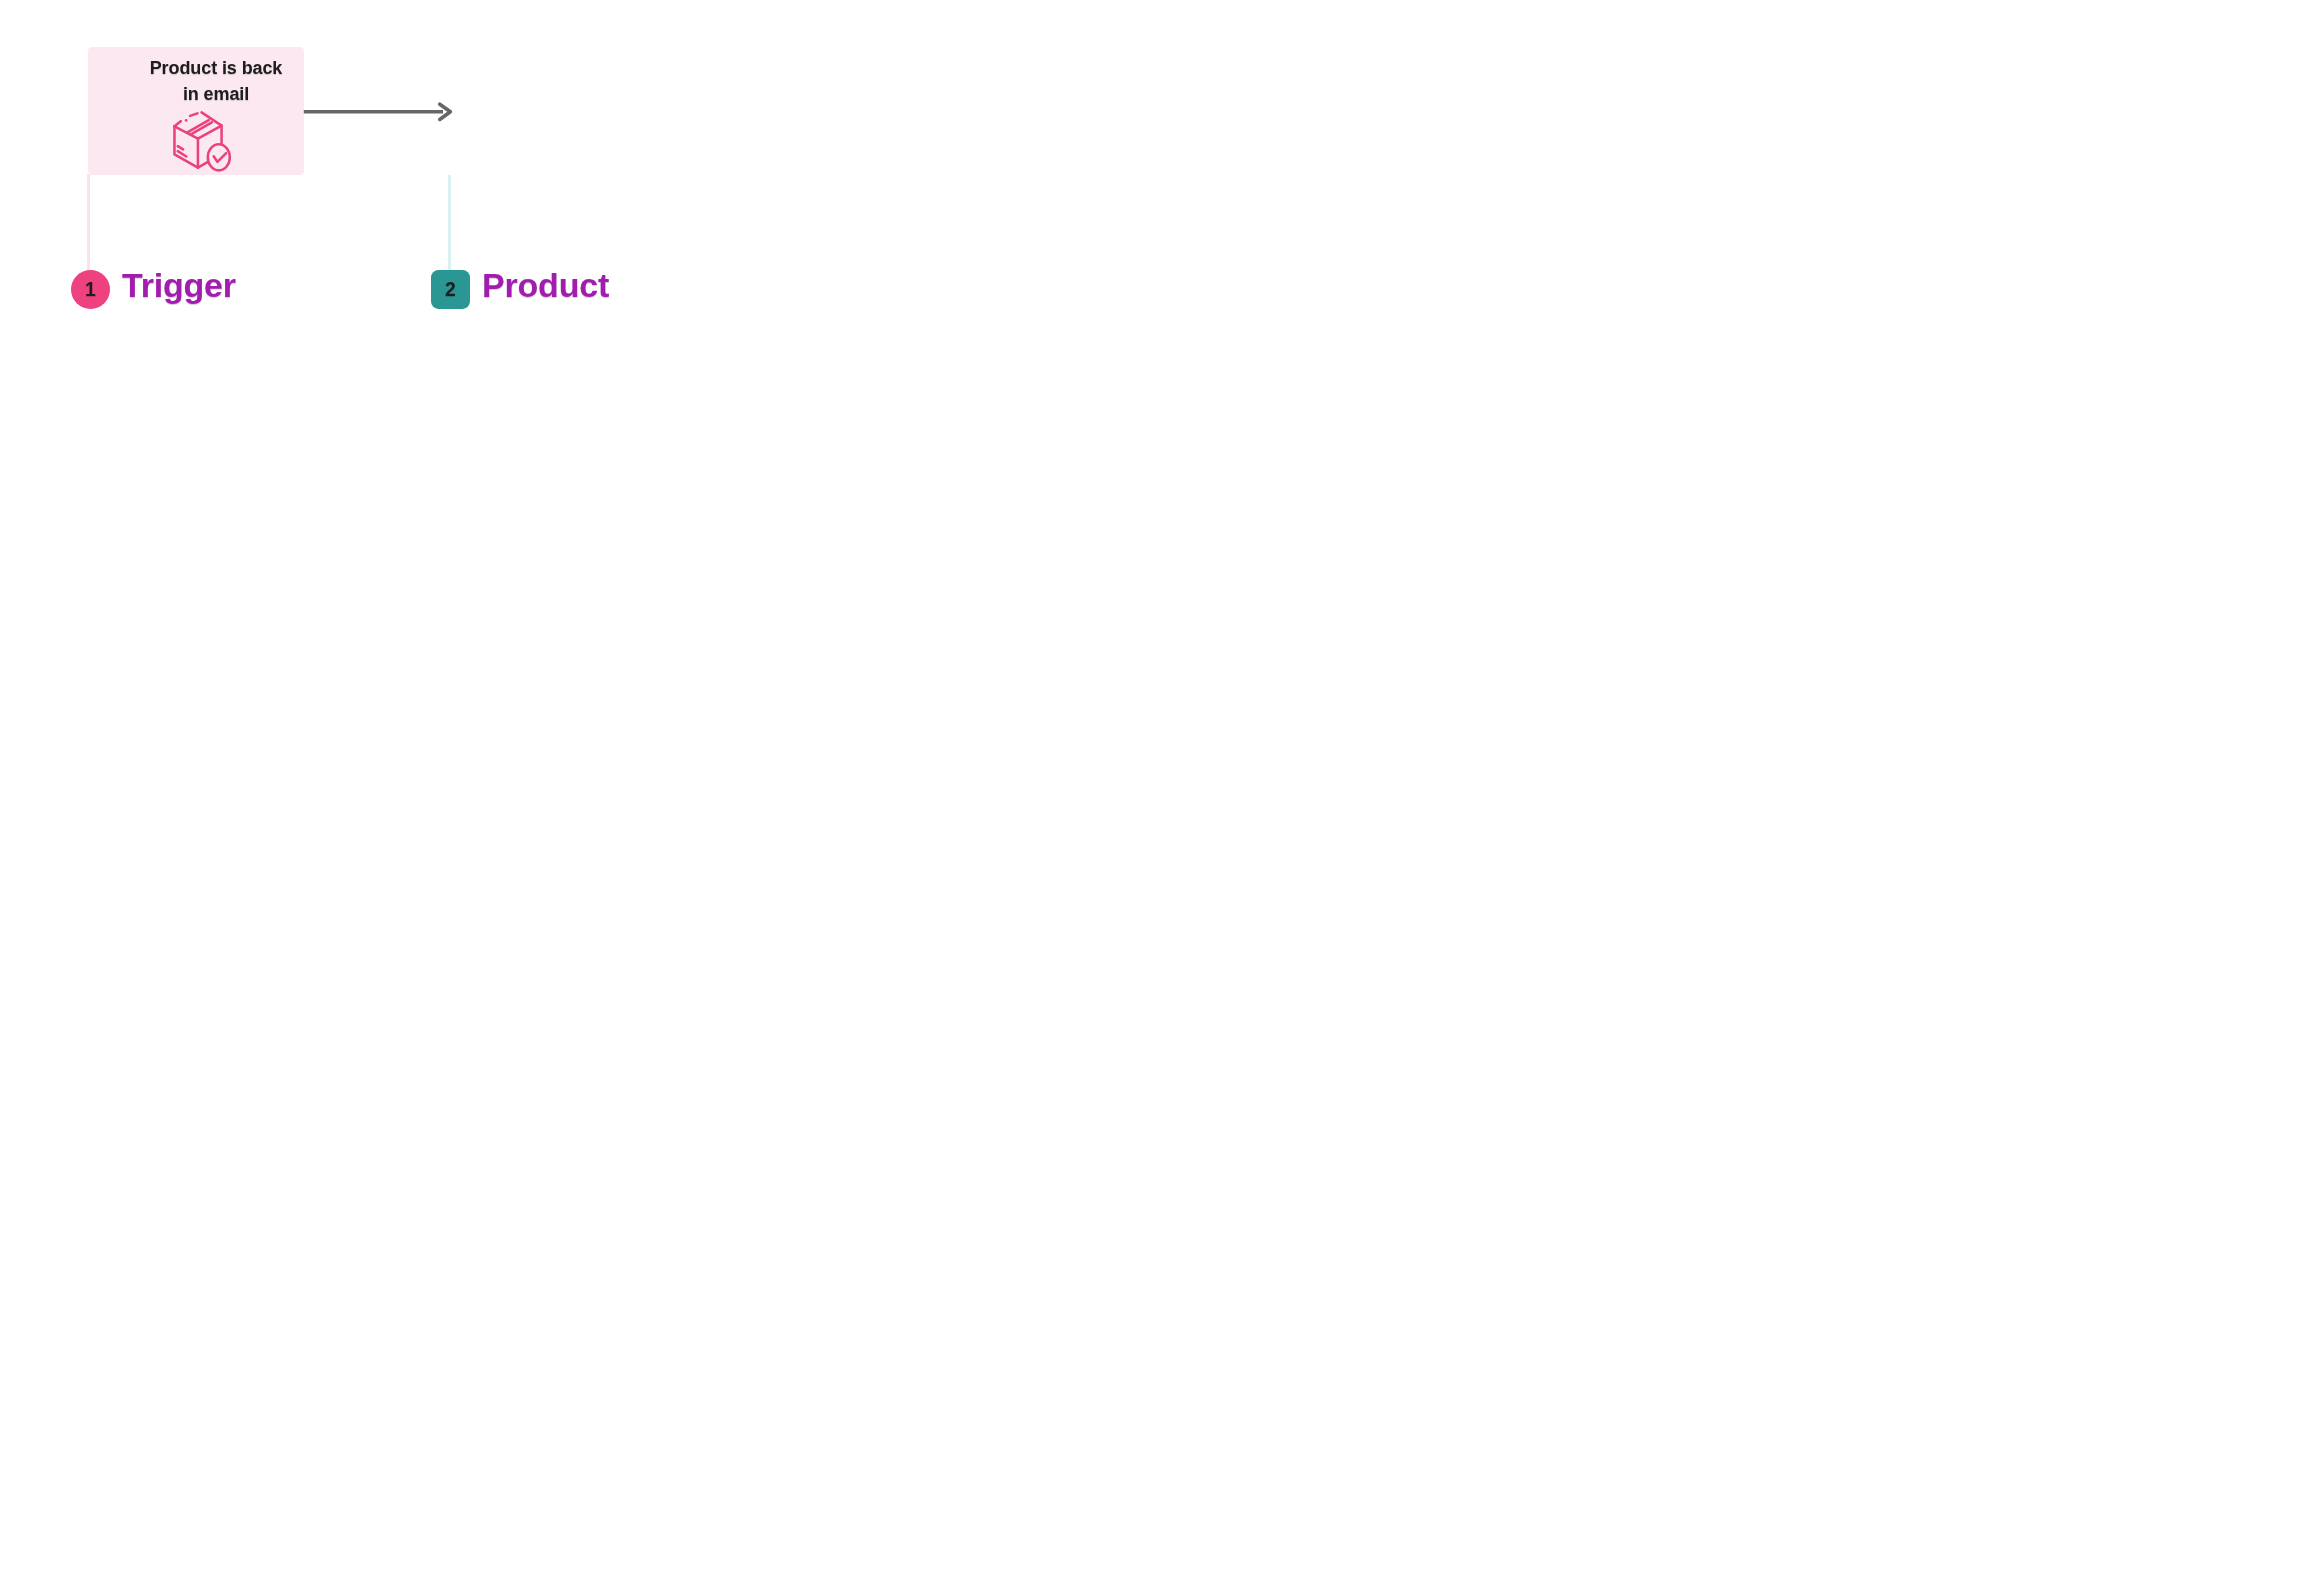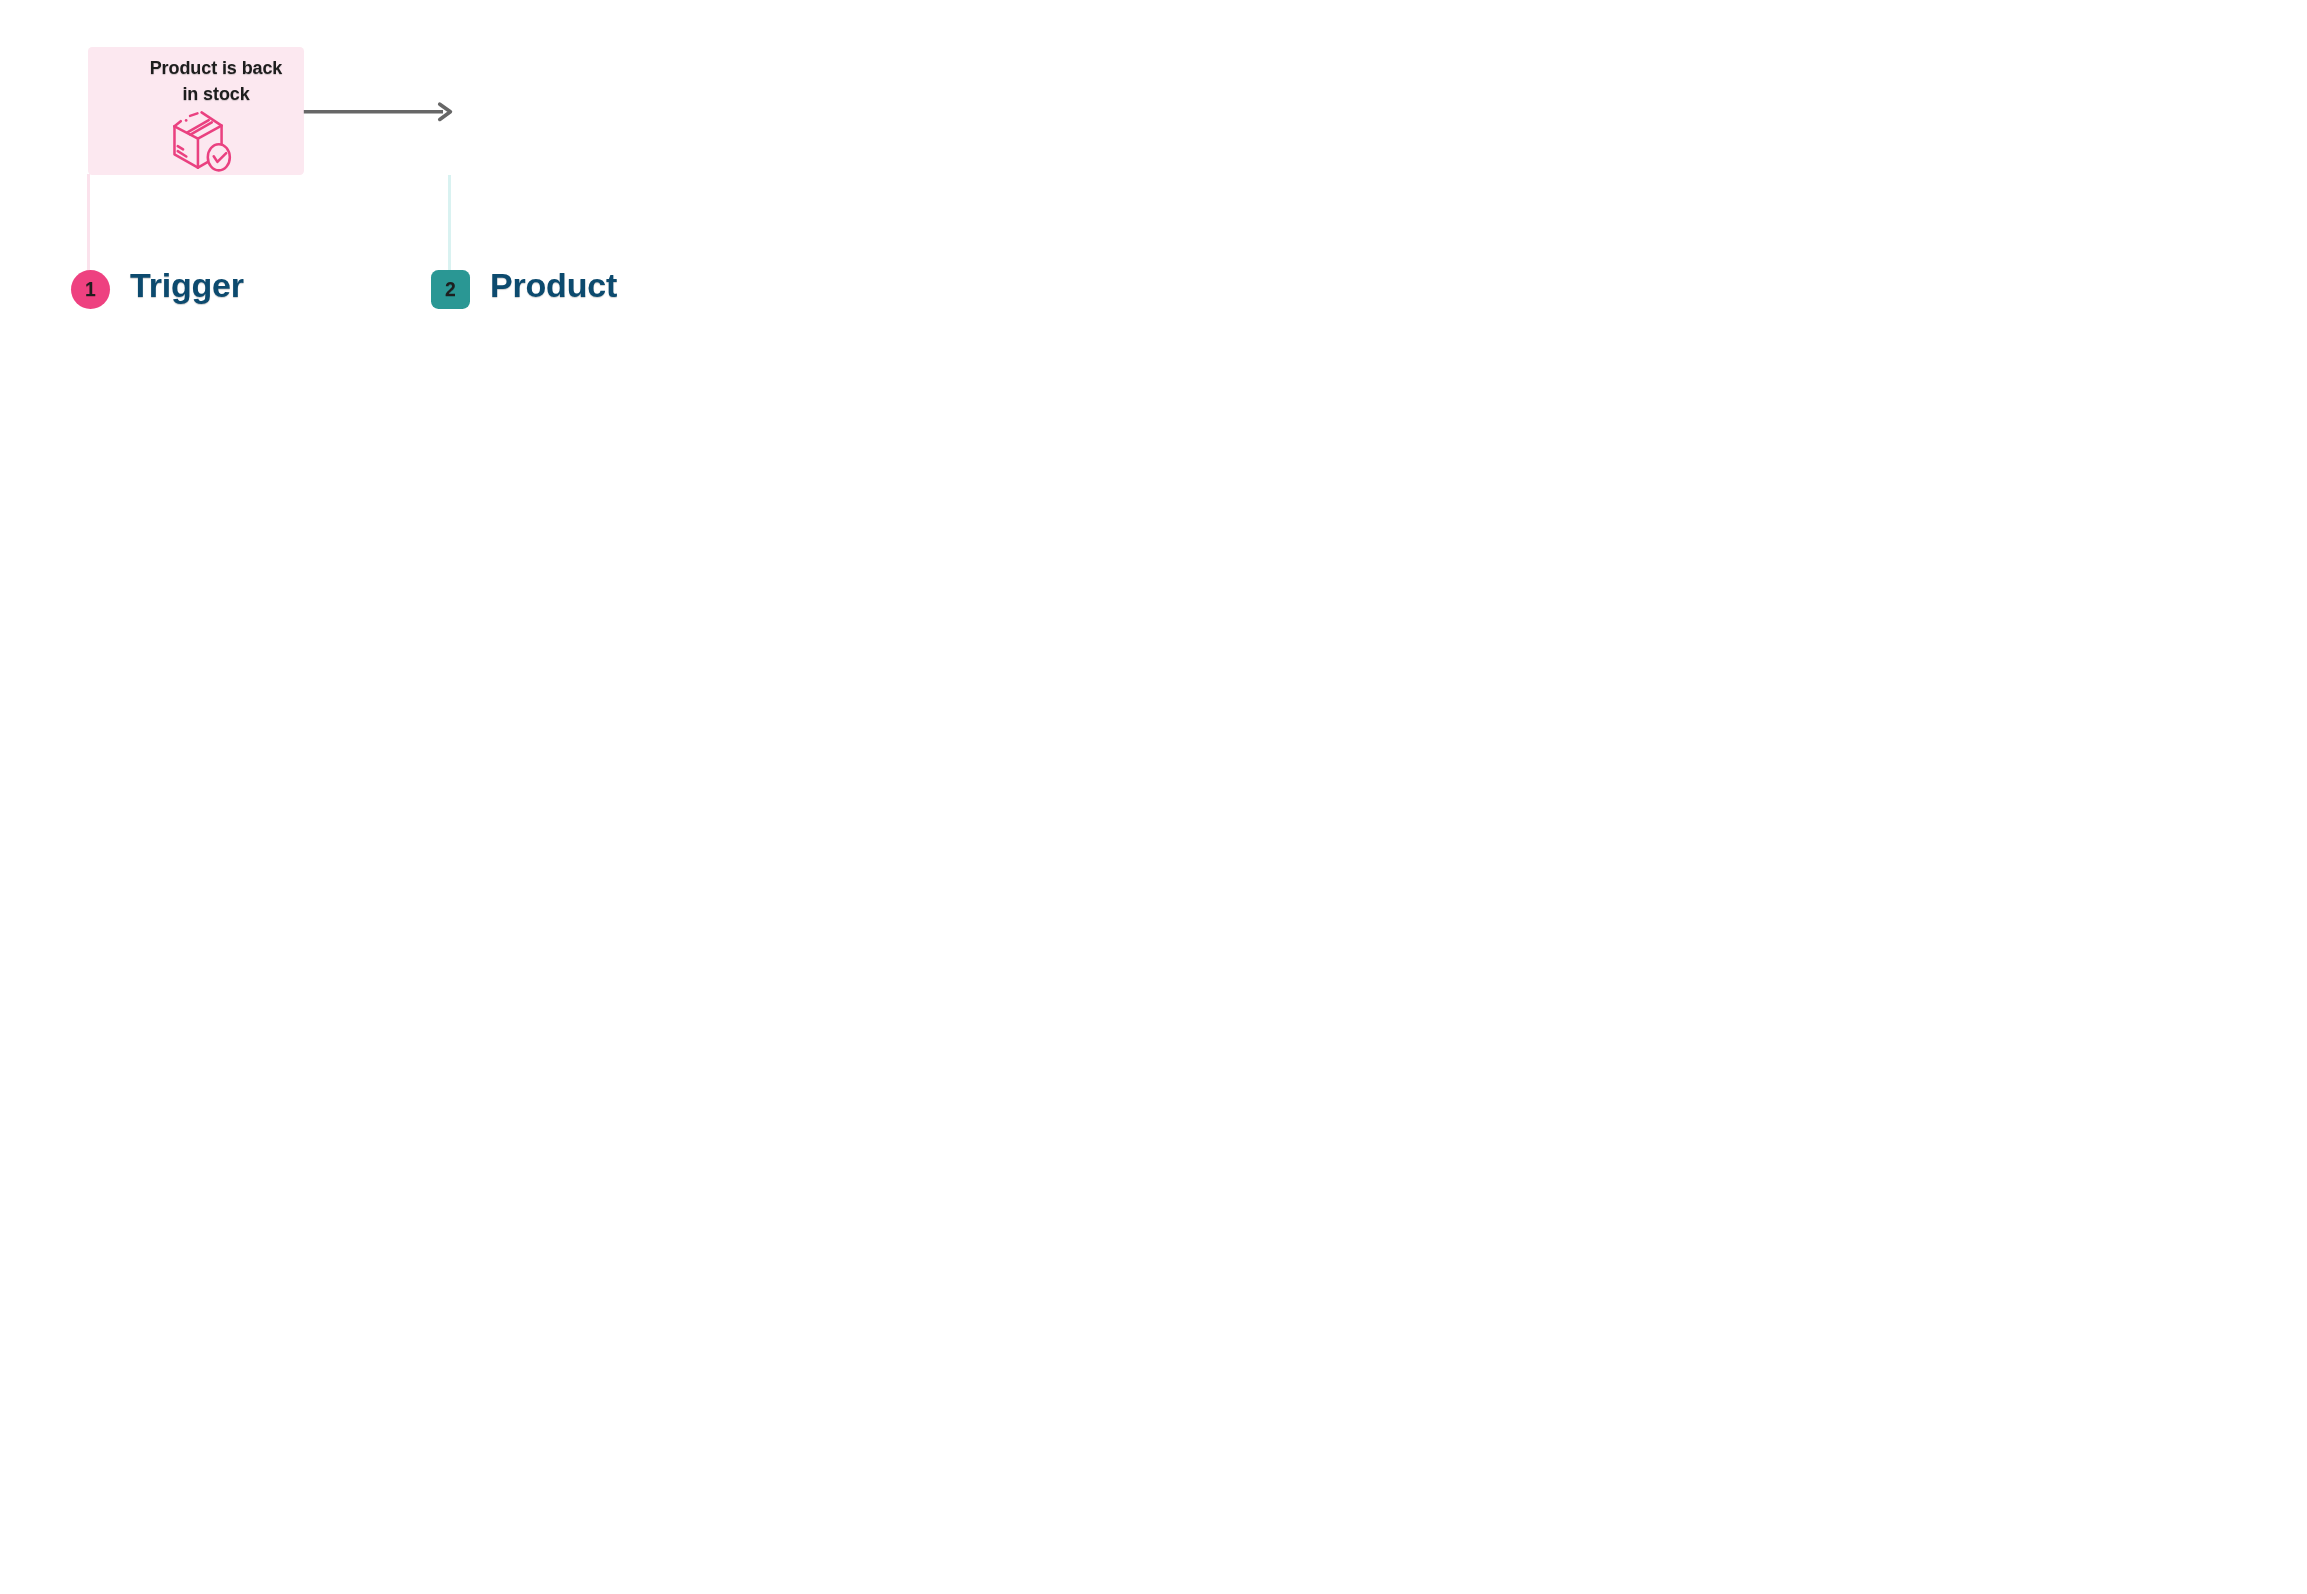--- a/index.html
+++ b/index.html
@@ -41,36 +41,36 @@
   .step-row--action{left:431px;}
   .step-badge{
     width:39px;height:39px;flex:0 0 39px;
     display:flex;align-items:center;justify-content:center;
     font-size:19.4px;font-weight:bold;color:#1e1e1e;
     text-shadow:0 0.5px 0.5px rgba(0,0,0,0.18);
   }
   .step-badge--circle{background:#ee4180;border-radius:50%;}
   .step-badge--square{background:#2a9794;border-radius:7.4px;}
   .step-label{
-    margin-left:20px;
-    font-size:34px;font-weight:bold;color:#0c4a6e;
+    margin-left:12px;
+    font-size:34px;font-weight:bold;color:#a21caf;
     line-height:1;letter-spacing:-0.2px;
     position:relative;top:-4.2px;
     text-shadow:0 1.4px 0.9px rgba(90,90,90,0.30);
   }
 </style>
 </head>
 <body>
 
 <div class="stage">
 
   <div class="card card--trigger">
     <div class="card-title">
       <div>Product is back</div>
-      <div>in stock</div>
+      <div>in email</div>
     </div>
     <svg class="card-icon" viewBox="0 0 128 134">
       <g fill="none" stroke="#ea4180" stroke-width="5.5" stroke-linecap="round" stroke-linejoin="round">
 
         <path d="M62,5 L105.4,33.6 L54.1,61.8 L3.2,35.2"></path>
 
         <path d="M3.2,35.2 L16.8,24"></path>
         <path d="M37,12.5 L53,7"></path>
 
         <path d="M3.2,35.2 L3.2,96 L54.1,124.7"></path>

